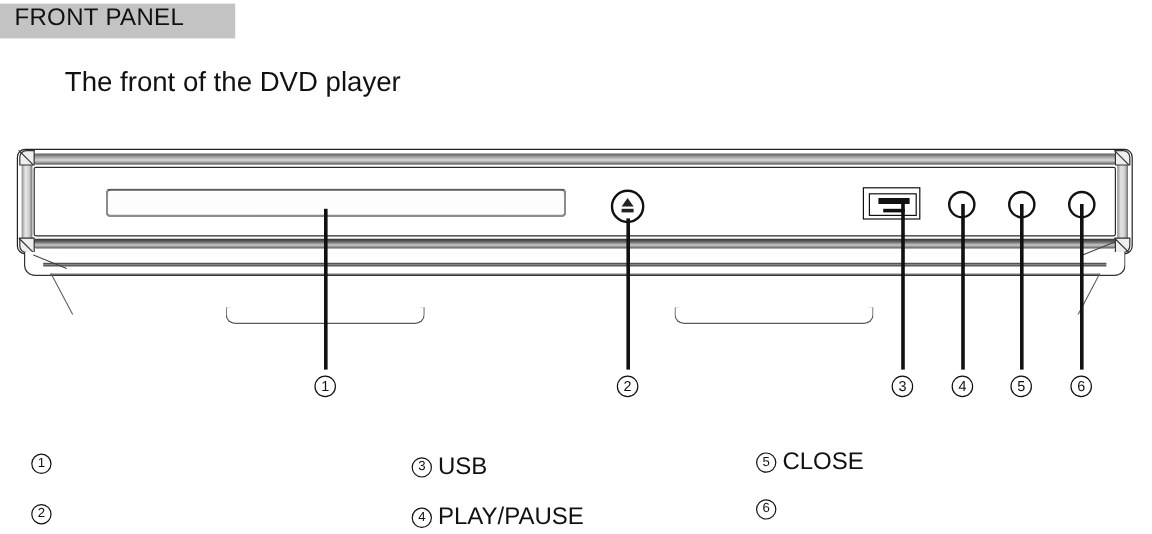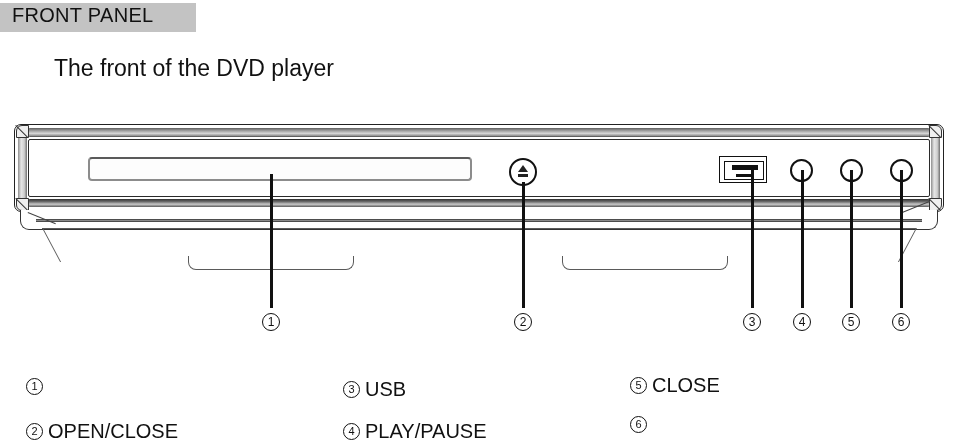--- a/index.html
+++ b/index.html
@@ -417,21 +417,20 @@
 <div class="callout" style="left:743px; top:313px;">3</div>
 <div class="callout" style="left:793px; top:313px;">4</div>
 <div class="callout" style="left:842px; top:313px;">5</div>
 <div class="callout" style="left:892px; top:313px;">6</div>
 
 <div class="legend-item" style="left:26px; top:378px;">
   <div class="legend-num">1</div>
 </div>
 <div class="legend-item" style="left:26px; top:420px;">
   <div class="legend-num">2</div>
-  <div class="legend-text">OPEN/CLOSE</div>
 </div>
 
 <div class="legend-item" style="left:343px; top:378px;">
   <div class="legend-num">3</div>
   <div class="legend-text">USB</div>
 </div>
 <div class="legend-item" style="left:343px; top:420px;">
   <div class="legend-num">4</div>
   <div class="legend-text">PLAY/PAUSE</div>
 </div>

